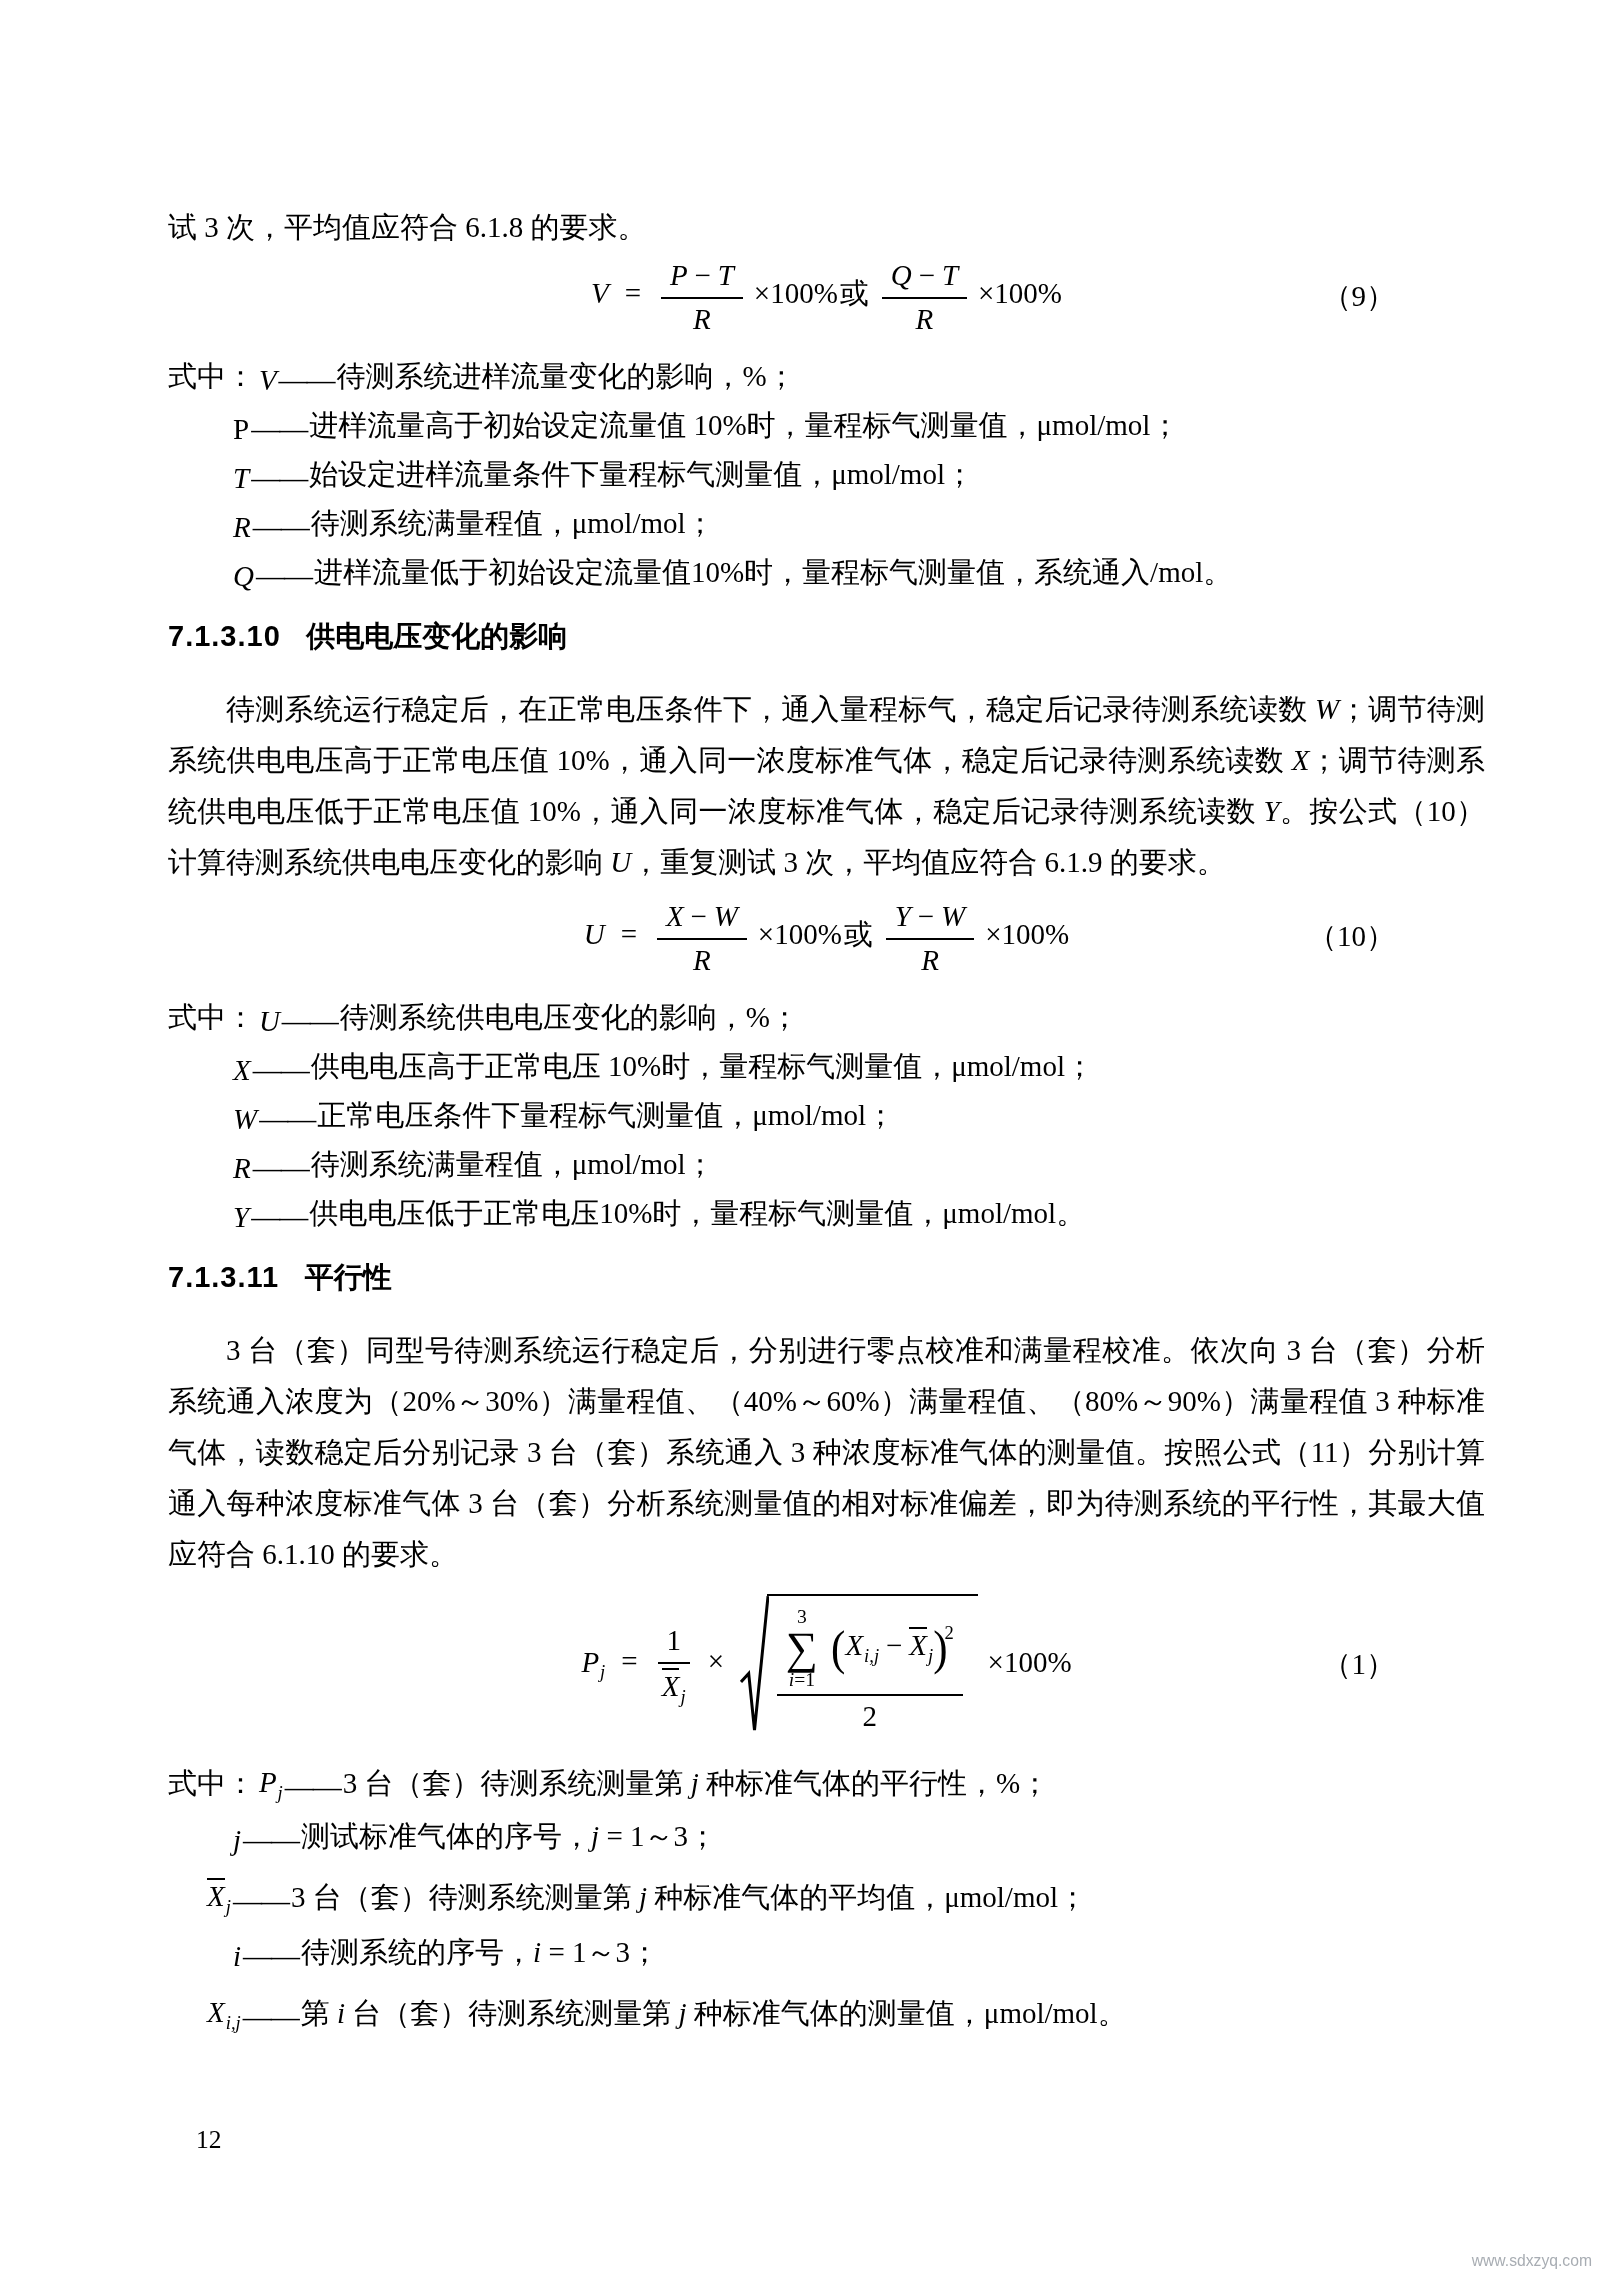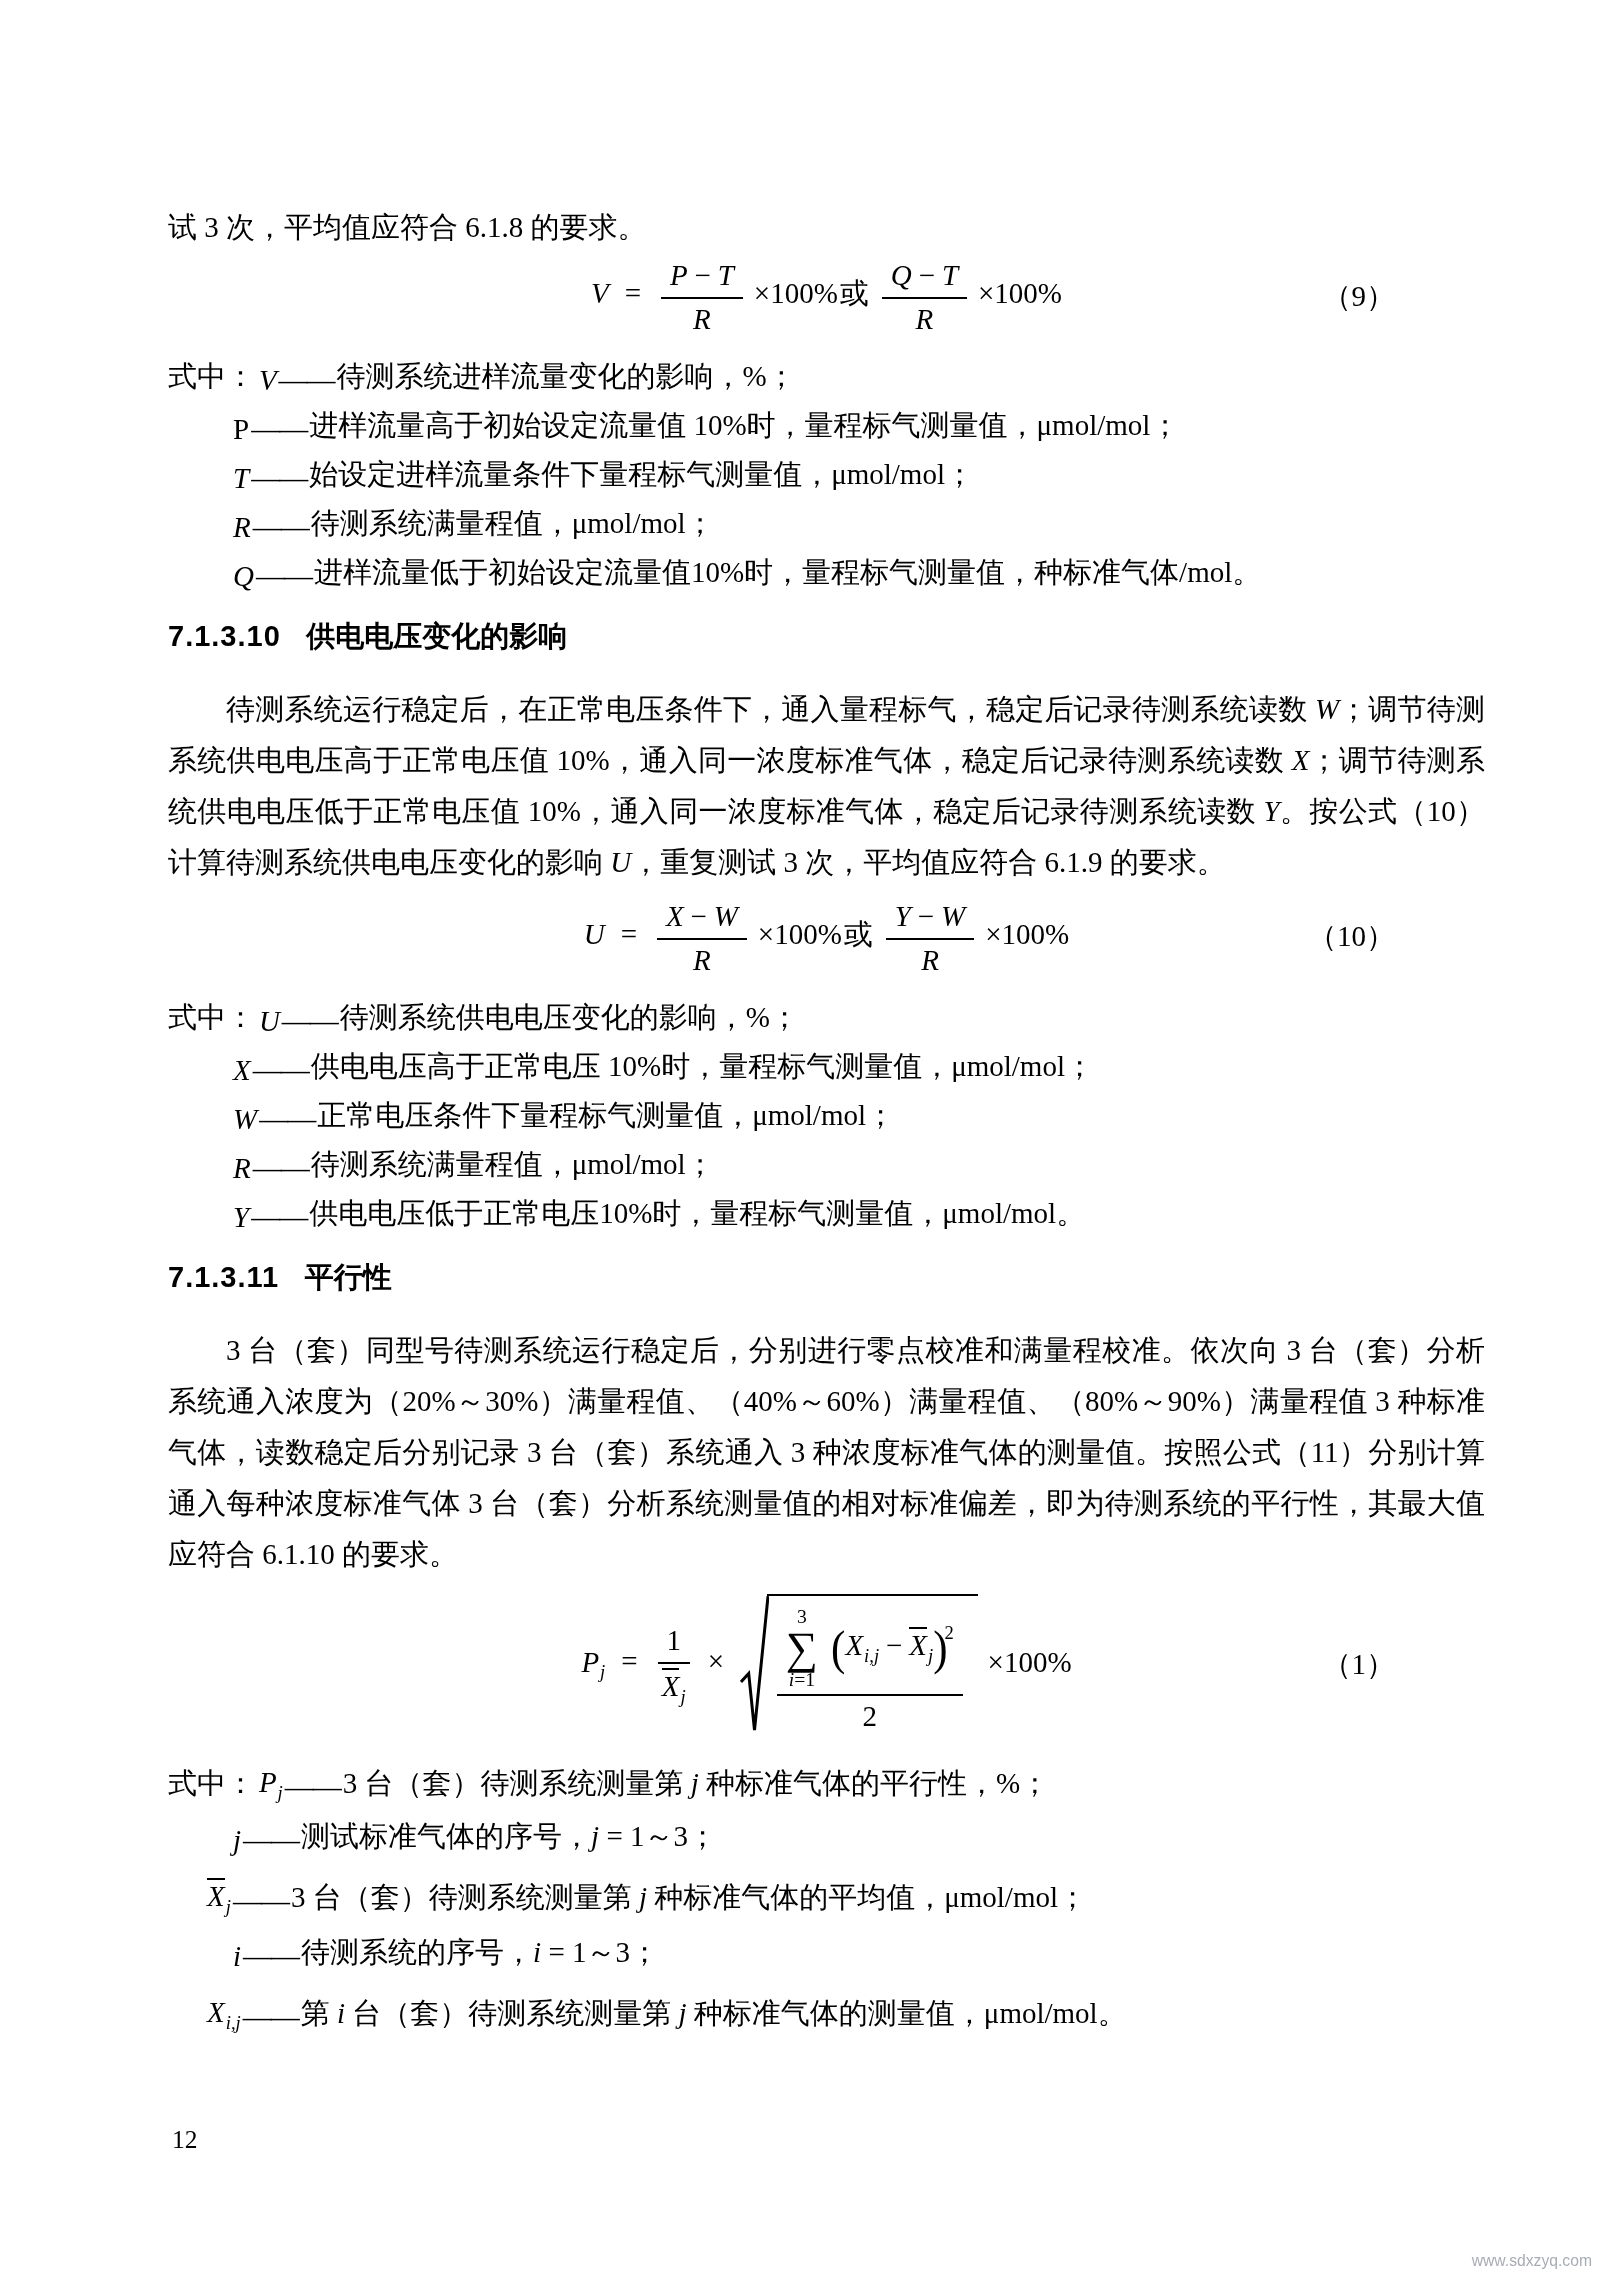--- a/index.html
+++ b/index.html
@@ -130,21 +130,21 @@
   }
   .def-line.tall { height: 61px; }
   .def-line.indent { padding-left: 65px; }
   .def-line.indent-sm { padding-left: 39px; }
   .def-prefix { margin-right: 3.9px; }
   .def-dash { letter-spacing: -1px; margin: 0 2px; }
   .def-sym { display: inline-block; }
 
   .pageno {
     position: absolute;
-    left: 172px;
+    left: 196px;
     top: 2125px;
     font-size: 25.5px;
   }
   .watermark {
     position: absolute;
     right: 29px;
     bottom: 23.5px;
     font-size: 15.7px;
     color: #a8adb3;
     font-family: "Liberation Sans", "DejaVu Sans", sans-serif;
@@ -192,21 +192,21 @@
           <span class="def-text">始设定进样流量条件下量程标气测量值，μmol/mol；</span>
       </div>
       <div class="def-line indent">
         <span class="def-sym var">R</span>
           <span class="def-dash">——</span>
           <span class="def-text">待测系统满量程值，μmol/mol；</span>
       </div>
       <div class="def-line indent">
         <span class="def-sym var">Q</span>
           <span class="def-dash">——</span>
-          <span class="def-text">进样流量低于初始设定流量值10%时，量程标气测量值，种标准气体/mol。</span>
+          <span class="def-text">进样流量低于初始设定流量值10%时，量程标气测量值，系统通入/mol。</span>
       </div>
     </div>
 
     <div class="heading">
       <span class="h-num">7.1.3.10</span><span class="h-title">供电电压变化的影响</span>
     </div>
 
     <div class="para"><span>待测系统运行稳定后，在正常电压条件下，通入量程标气，稳定后记录待测系统读数 </span><span class="var">W</span><span>；调节待测系统供电电压高于正常电压值 10%，通入同一浓度标准气体，稳定后记录待测系统读数 </span><span class="var">X</span><span>；调节待测系统供电电压低于正常电压值 10%，通入同一浓度标准气体，稳定后记录待测系统读数 </span><span class="var">Y</span><span>。按公式（10）计算待测系统供电电压变化的影响 </span><span class="var">U</span><span>，重复测试 3 次，平均值应符合 6.1.9 的要求。</span></div>
 
     <div class="formula f-small">

